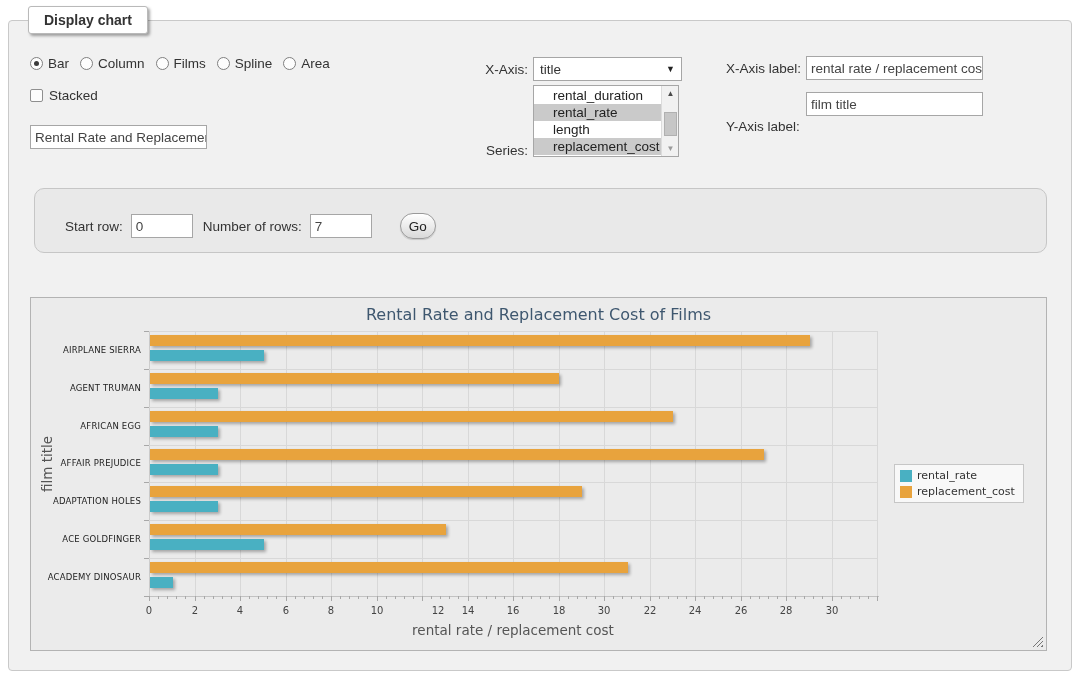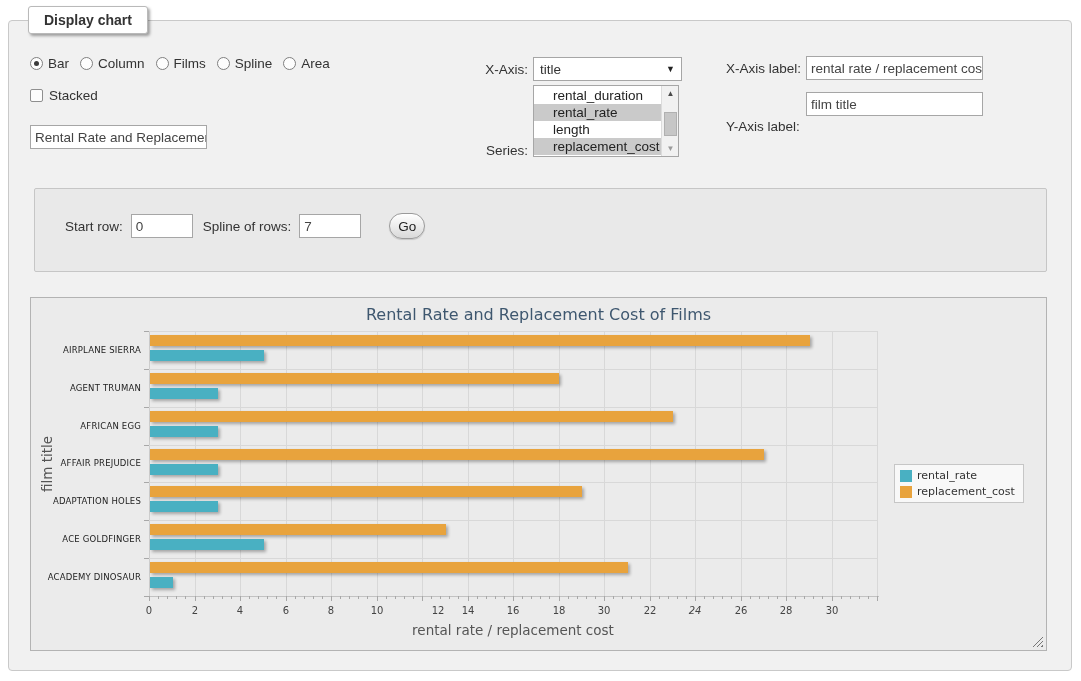--- a/index.html
+++ b/index.html
@@ -44,22 +44,22 @@
   .sb-btn { position:absolute; left:0; width:17px; height:15px; display:flex; align-items:center; justify-content:center; font-size:8px; }
   .sb-up { top:0; color:#4a4a4a; }
   .sb-down { bottom:0; color:#9a9a9a; }
   .sb-thumb { position:absolute; left:2px; top:26px; width:13px; height:24px; background:#c6c6c6; border:1px solid #b0b0b0; }
 
   .axis-input { position:absolute; width:177px; height:24px; line-height:19px; }
   .xaxis-label-input { left:806px; top:56px; }
   .yaxis-label-input { left:806px; top:92px; }
 
   
-  .rows-panel { position:absolute; left:34px; top:188px; width:1013px; height:84px;
-    background:#e9e9e9; border:1px solid #c6c6c6; border-radius:2px; }
+  .rows-panel { position:absolute; left:34px; top:188px; width:1013px; height:65px;
+    background:#e9e9e9; border:1px solid #c6c6c6; border-radius:10px; }
   .rows-inner { position:absolute; left:30px; top:24px; display:flex; align-items:center; font-size:13.5px; color:#333; }
   .rows-inner .sp { display:inline-block; }
   .small-input { width:62px; height:24px; line-height:19px; margin:0 10px 0 8px; }
   .go-button { margin-left:18px; width:36px; height:26px; border:1px solid #9a9a9a; border-radius:13px;
     background:linear-gradient(#ffffff,#d9d9d9); font-size:13.5px; color:#222; display:flex;
     align-items:center; justify-content:center; box-shadow:0 1px 1px rgba(0,0,0,0.15); }
 
   
   .chart-container { position:absolute; left:30px; top:297px; width:1017px; height:354px;
     background:#ebebeb; border:1px solid #b3b3b3; overflow:hidden; }
@@ -153,21 +153,21 @@
   <div class="inline-label lbl-xaxis-label">X-Axis label:</div>
   <div class="text-input axis-input xaxis-label-input">rental rate / replacement cost</div>
 
   <div class="inline-label lbl-yaxis-label">Y-Axis label:</div>
   <div class="text-input axis-input yaxis-label-input">film title</div>
 
   <div class="rows-panel">
     <div class="rows-inner">
       <span class="sp">Start row:</span>
       <span class="text-input small-input">0</span>
-      <span class="sp">Spline of rows:</span>
+      <span class="sp">Number of rows:</span>
       <span class="text-input small-input">7</span>
       <span class="go-button">Go</span>
     </div>
   </div>
 
   <div class="chart-container">
     <div class="chart-title">Rental Rate and Replacement Cost of Films</div>
     <div class="y-axis-title">
         <span>film title</span>
       </div>
@@ -315,21 +315,21 @@
         <div class="xtick-label" style="left: 194px; top: 307px;">4</div>
         <div class="xtick-label" style="left: 240px; top: 307px;">6</div>
         <div class="xtick-label" style="left: 285px; top: 307px;">8</div>
         <div class="xtick-label" style="left: 331px; top: 307px;">10</div>
         <div class="xtick-label" style="left: 392px; top: 307px;">12</div>
         <div class="xtick-label" style="left: 422px; top: 307px;">14</div>
         <div class="xtick-label" style="left: 467px; top: 307px;">16</div>
         <div class="xtick-label" style="left: 513px; top: 307px;">18</div>
         <div class="xtick-label" style="left: 558px; top: 307px;">30</div>
         <div class="xtick-label" style="left: 604px; top: 307px;">22</div>
-        <div class="xtick-label" style="left: 649px; top: 307px; font-style: italic;">24</div>
+        <div class="xtick-label" style="left: 649px; top: 307px;">24</div>
         <div class="xtick-label" style="left: 695px; top: 307px;">26</div>
         <div class="xtick-label" style="left: 740px; top: 307px;">28</div>
         <div class="xtick-label" style="left: 786px; top: 307px;">30</div>
         <div class="xtick-label" style="left: 831px; top: 307px; margin-top: 48px;">32</div>
         <div class="x-axis-title" style="left: 118px; width: 728px; top: 324px;">rental rate / replacement cost</div>
       </div>
     <div class="chart-legend" id="chart-legend">
         <div class="legend-entry">
           <div class="legend-swatch" style="background: rgb(73, 176, 194);"></div>
           <div>rental_rate</div>

